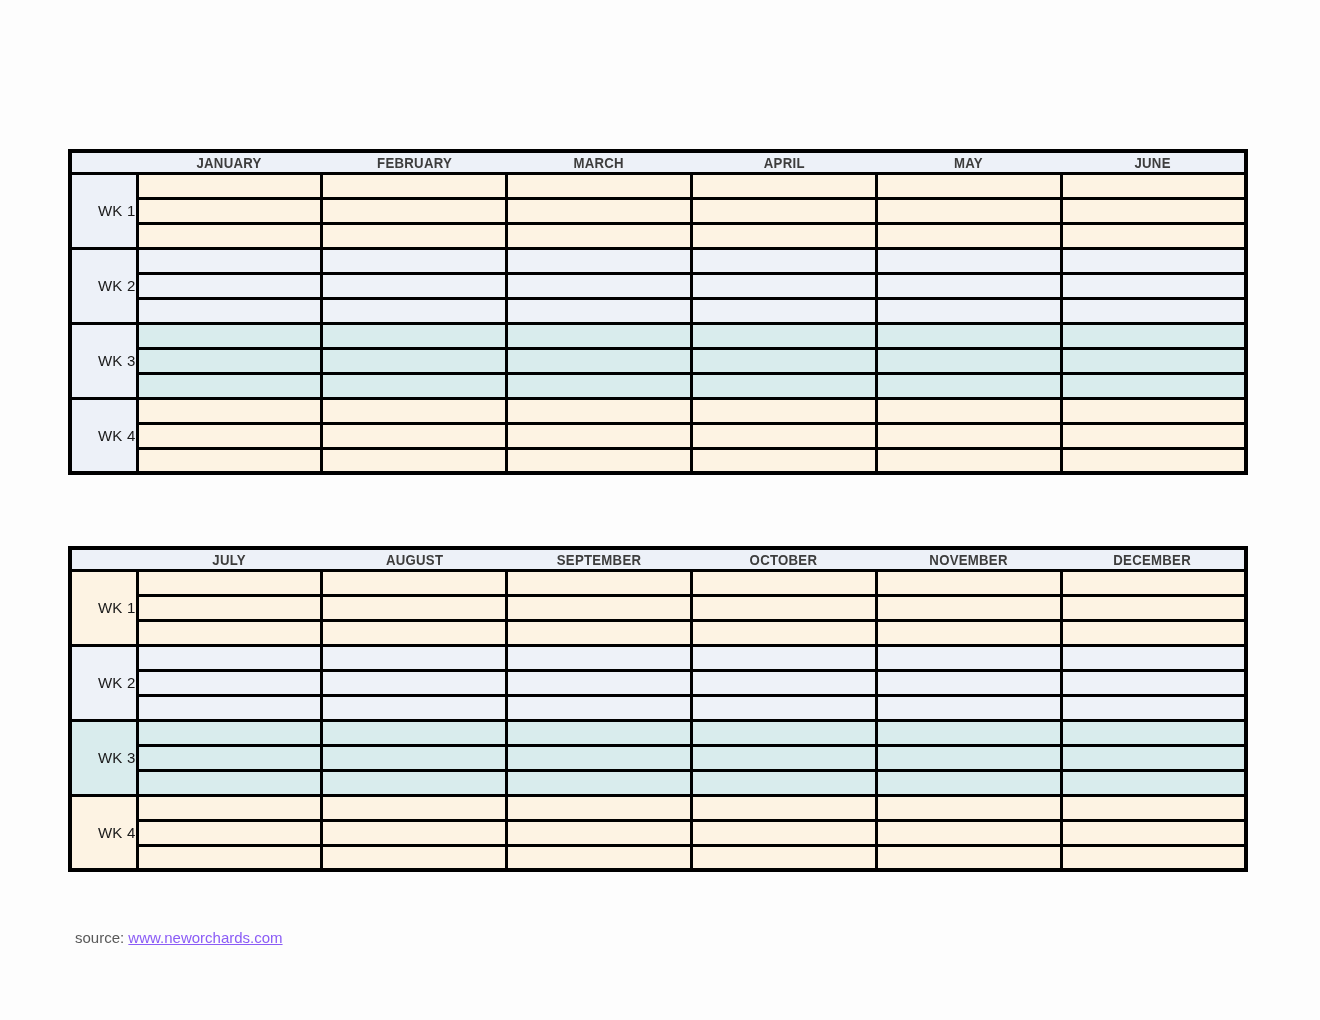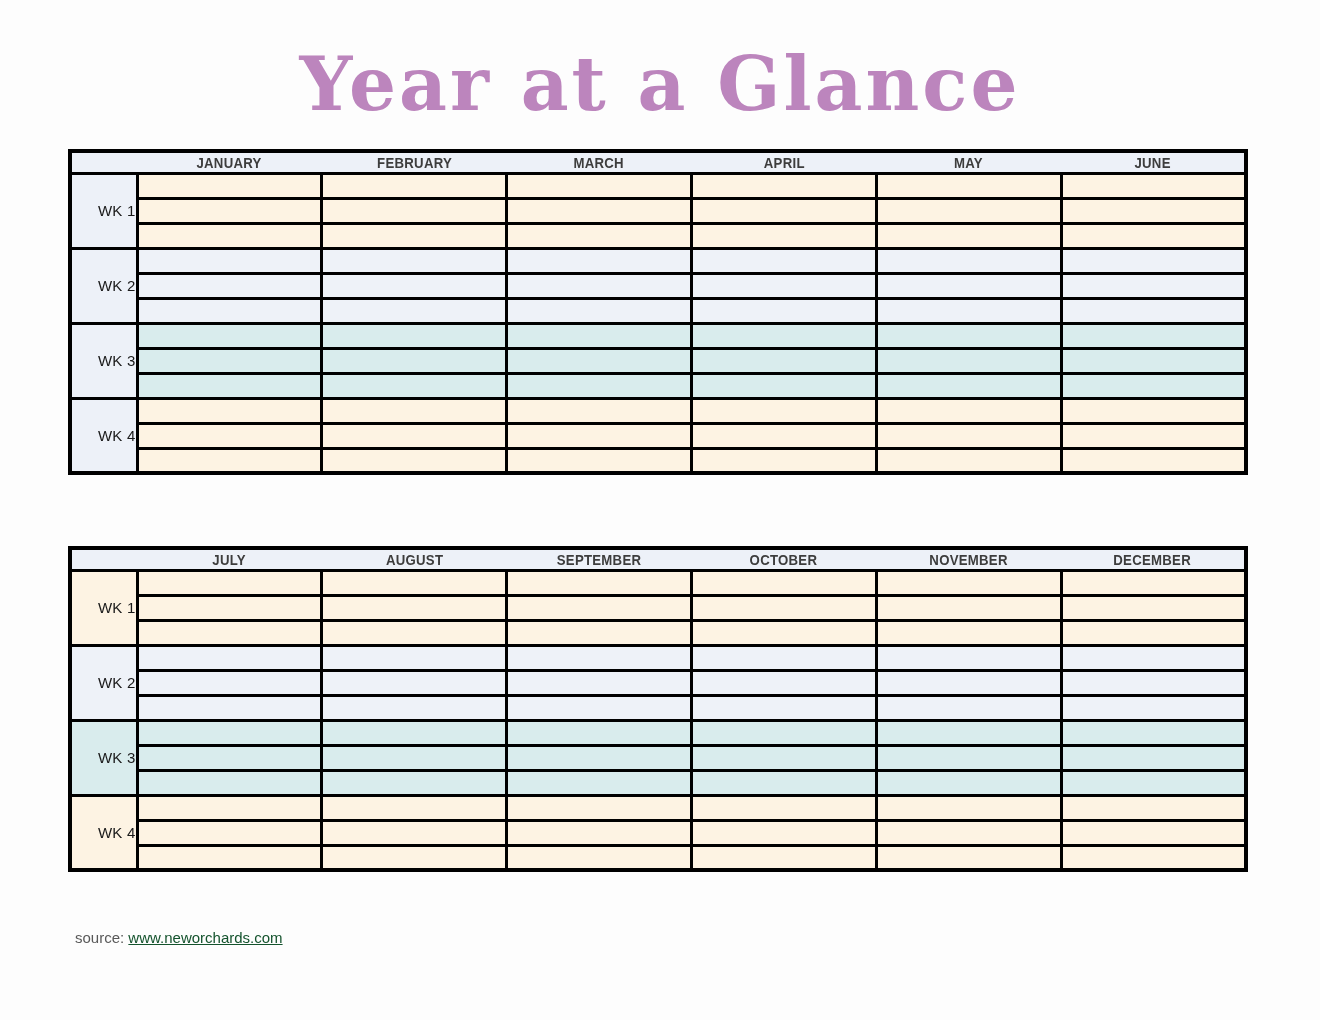--- a/index.html
+++ b/index.html
@@ -69,31 +69,30 @@
   td.line-cell { }
 
   .source-line {
     position: absolute;
     left: 75px;
     top: 929px;
     font-size: 15px;
     color: #595959;
   }
   .source-line a {
-    color: #14532d;
+    color: #8b5cf6;
     text-decoration: underline;
     cursor: pointer;
   }
 </style>
 </head>
 <body>
 
 <div class="sheet">
 
-  <div class="page-title">Year at a Glance</div>
 
   <table class="calendar first">
       <colgroup>
         <col style="width: 67px;">
         <col>
         <col>
         <col>
         <col>
         <col>
         <col>

